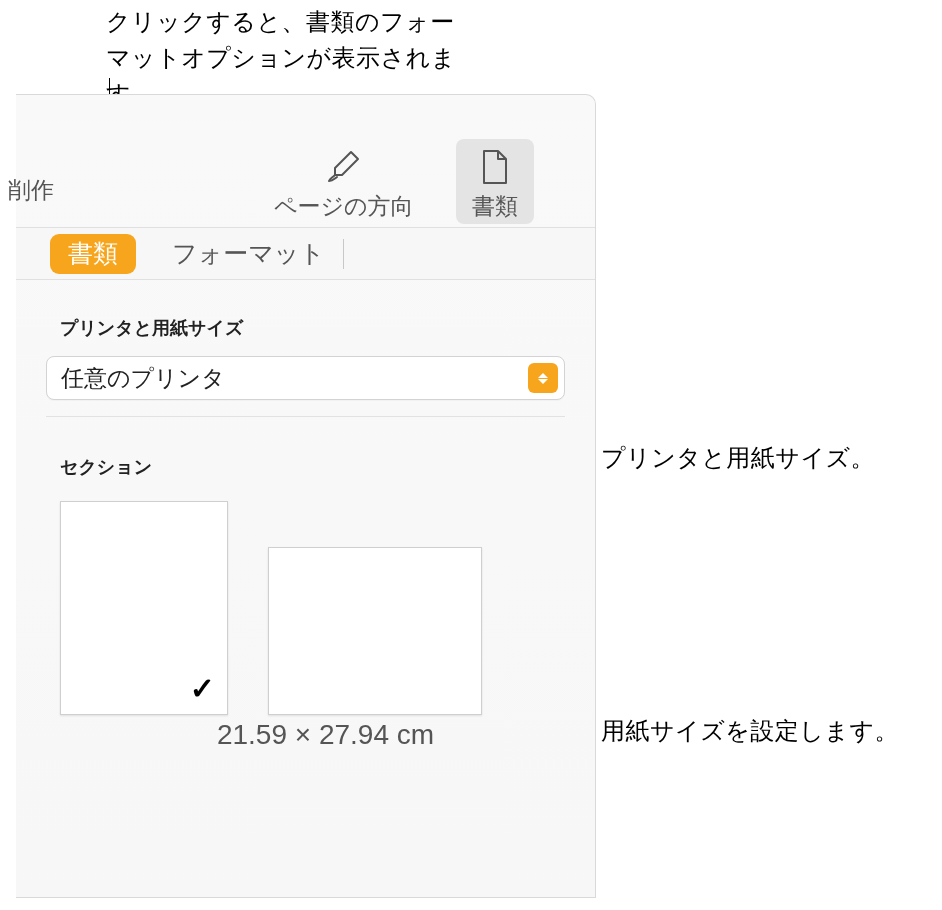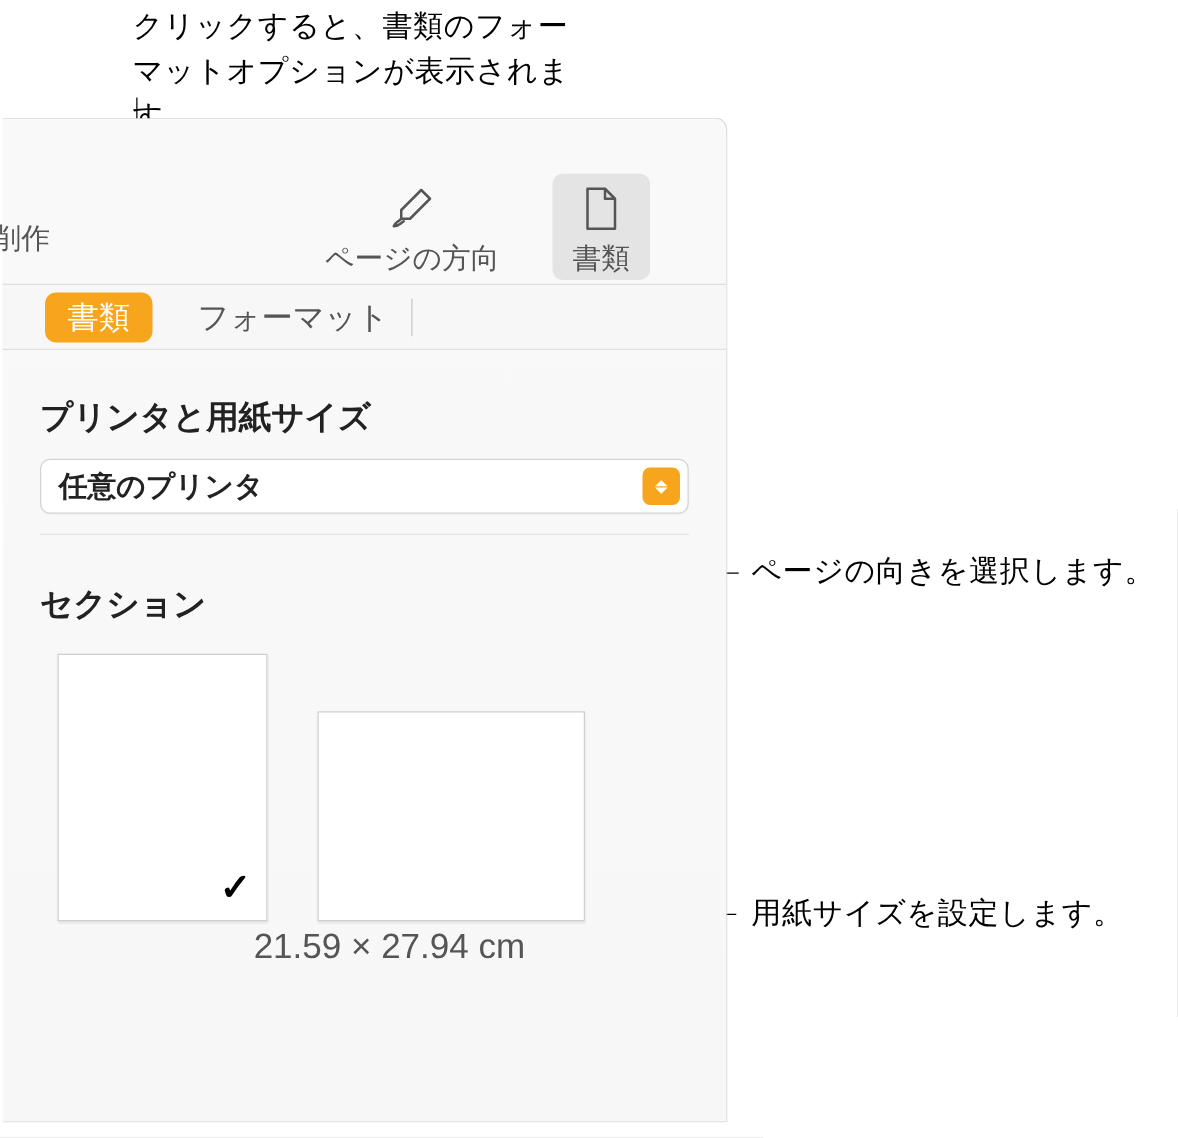--- a/index.html
+++ b/index.html
@@ -23,21 +23,21 @@
 
   
   .line {
     position: absolute;
     background: #000;
   }
 
   
   .panel {
     position: absolute;
-    left: 2px;
+    left: 16px;
     top: 94px;
     width: 580px;
     height: 804px;
     background: linear-gradient(#f9f9f9, #f7f7f7);
     border: 1px solid #d9d9d9;
     border-left: none;
     border-top-right-radius: 10px;
   }
 
   
@@ -95,43 +95,43 @@
     width: 1px;
     height: 30px;
     background: #c8c8c8;
   }
 
   
   .content {
     padding: 36px 30px 0 30px;
   }
   .section-title {
-    font-size: 26px;
+    font-size: 18px;
     font-weight: 600;
     color: #222;
     margin-bottom: 16px;
+    margin-left: 14px;
   }
 
   .popup {
     display: flex;
     align-items: center;
     background: #fff;
     border: 1px solid #d3d3d3;
     border-radius: 8px;
     height: 44px;
     margin-bottom: 16px;
     box-shadow: 0 1px 1px rgba(0,0,0,0.03);
     position: relative;
   }
   .popup-label {
     flex: 1;
     padding: 0 14px;
     font-size: 23px;
     color: #222;
-    font-weight: bold;
   }
   .popup-arrows {
     width: 30px;
     height: 30px;
     margin-right: 6px;
     background: #f7a51c;
     border-radius: 6px;
     display: flex;
     flex-direction: column;
     align-items: center;
@@ -182,21 +182,21 @@
     margin-left: 40px;
   }
 </style>
 </head>
 <body>
 
 <div class="callout" style="left:106px; top:4px; width:360px;">クリックすると、書類のフォーマットオプションが表示されます。</div>
 
 <div class="line" style="left:109px; top:78px; width:1px; height:168px;"></div>
 
-<div class="callout" style="left:601px; top:440px;">ページの向きを選択します。</div>
+<div class="callout" style="left:601px; top:440px;">プリンタと用紙サイズ。</div>
 <div class="line" style="left:537px; top:458px; width:54px; height:1px;"></div>
 
 <div class="callout" style="left:601px; top:713px;">用紙サイズを設定します。</div>
 <div class="line" style="left:461px; top:731px; width:128px; height:1px;"></div>
 
 <div class="panel">
 
   <div class="toolbar">
     <div class="toolbar-item" style="left:-8px; top:80px;">
       <div>削作</div>

